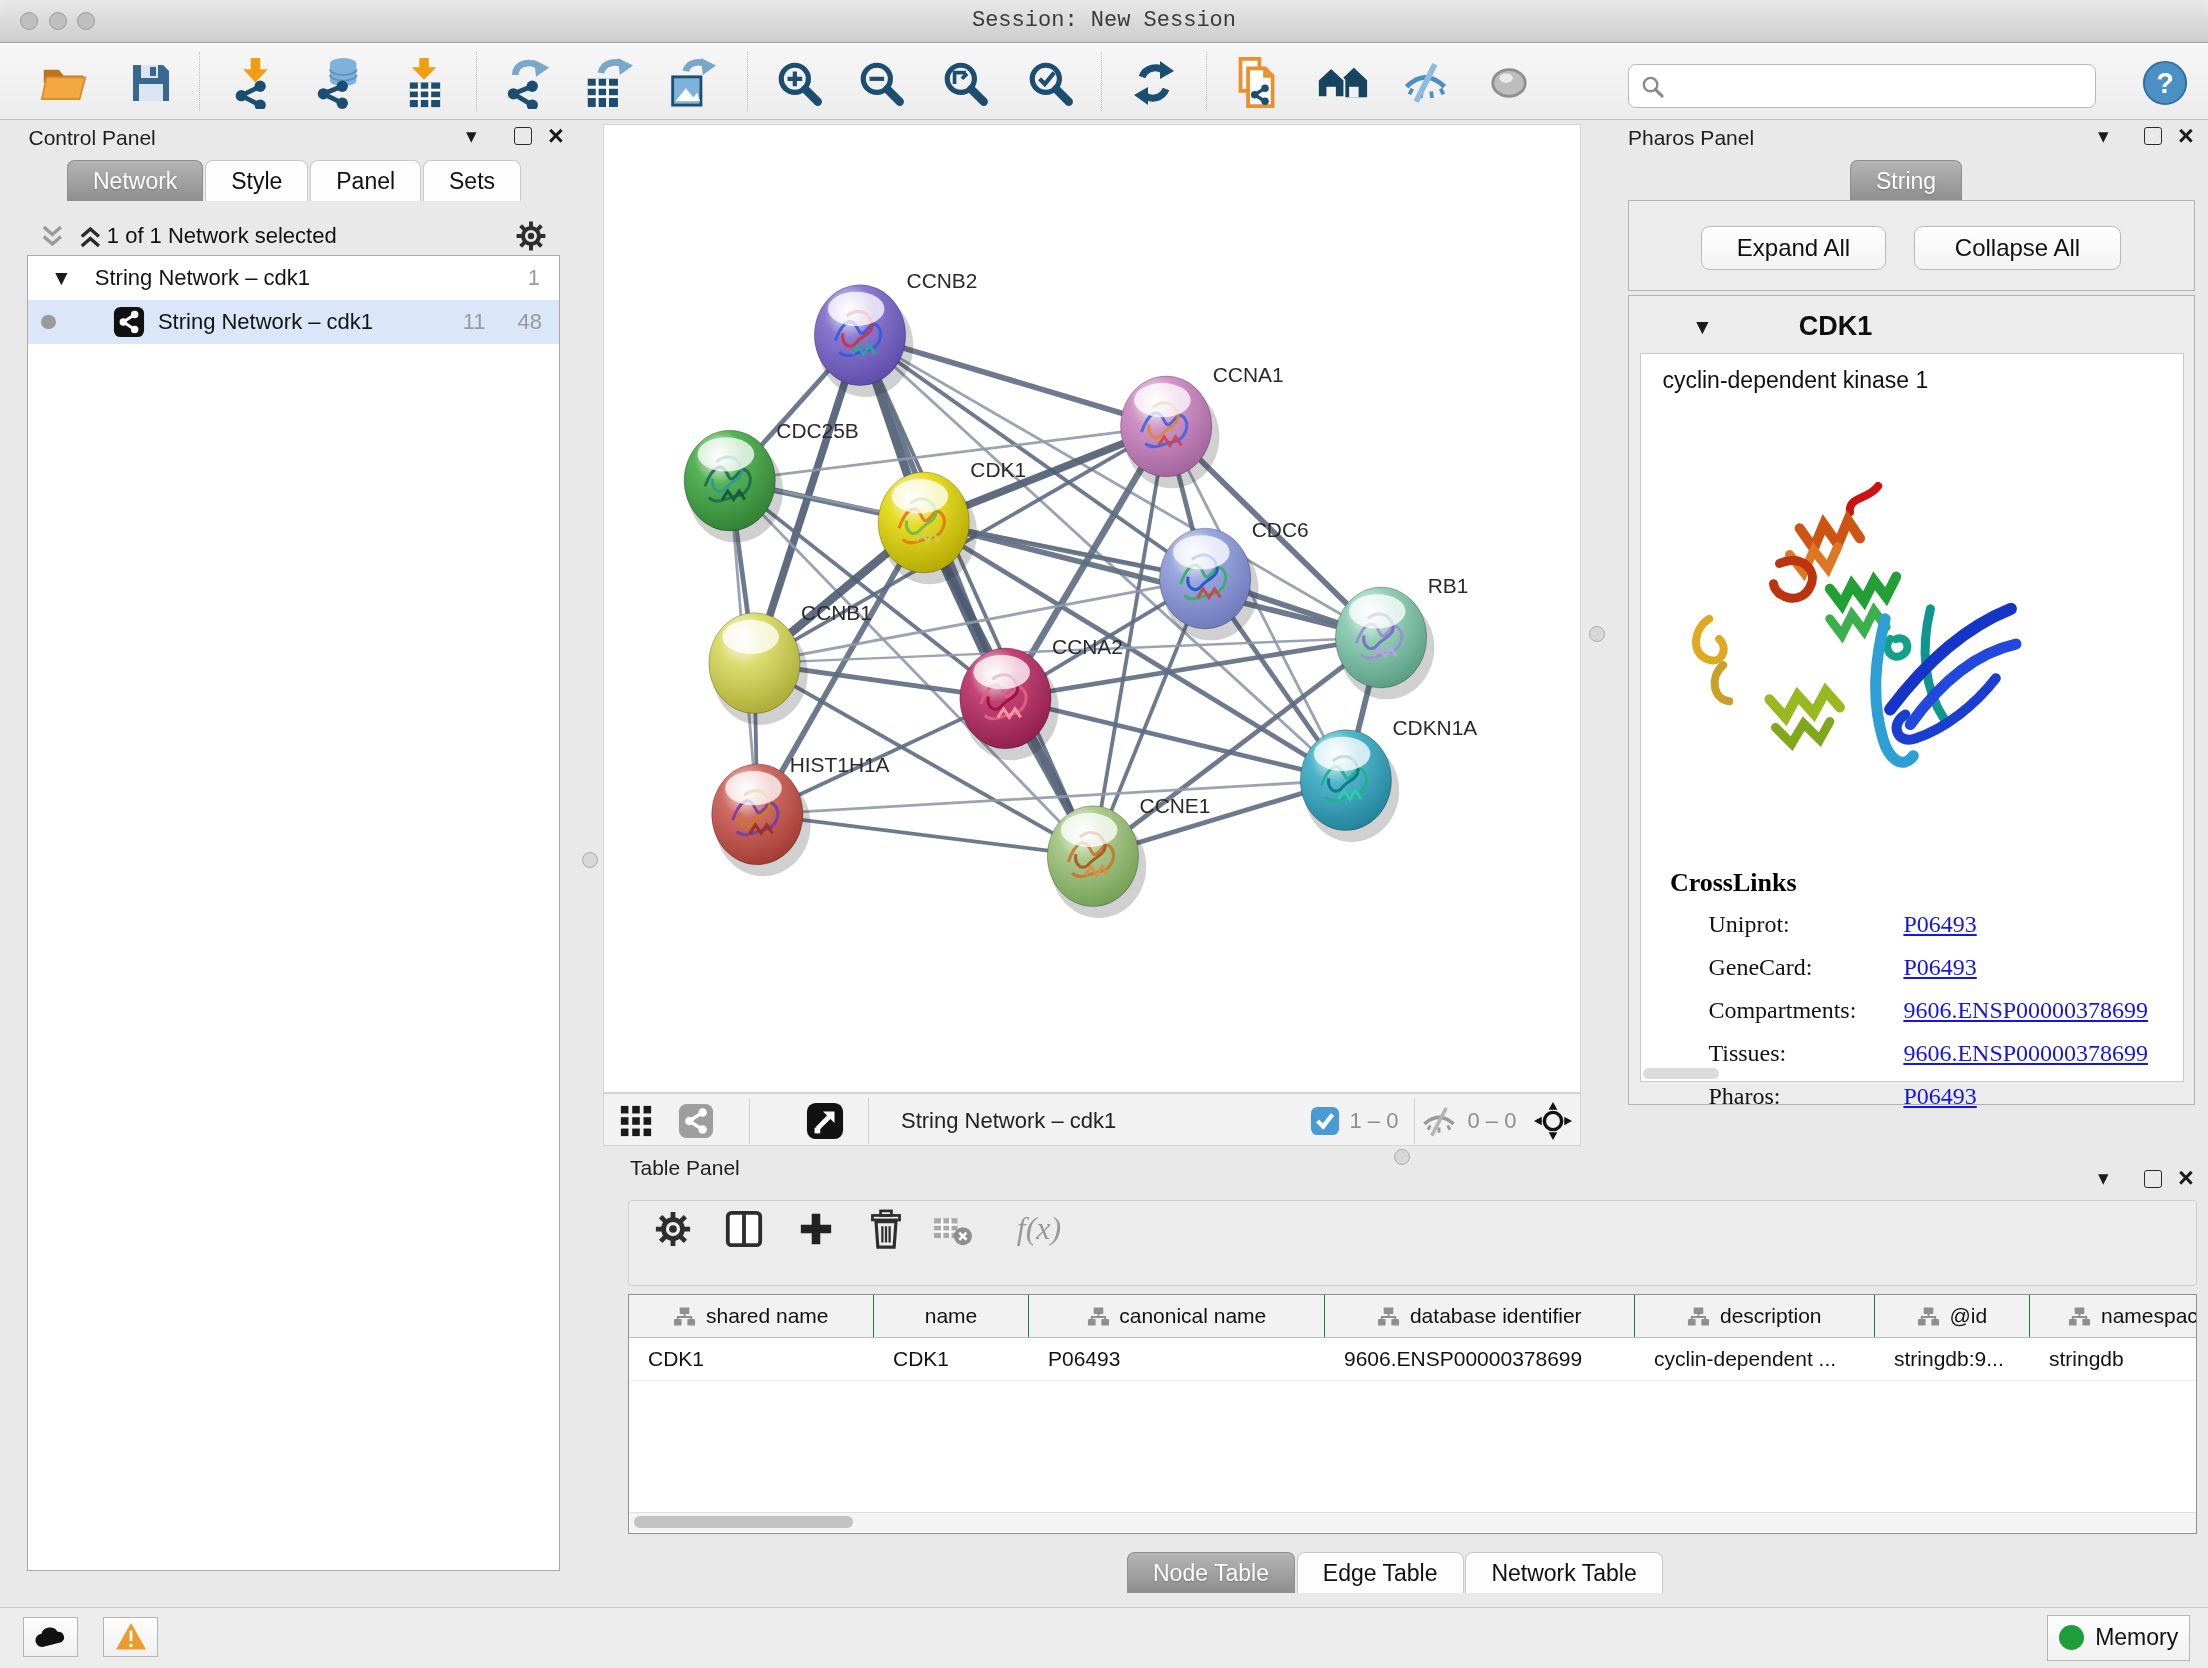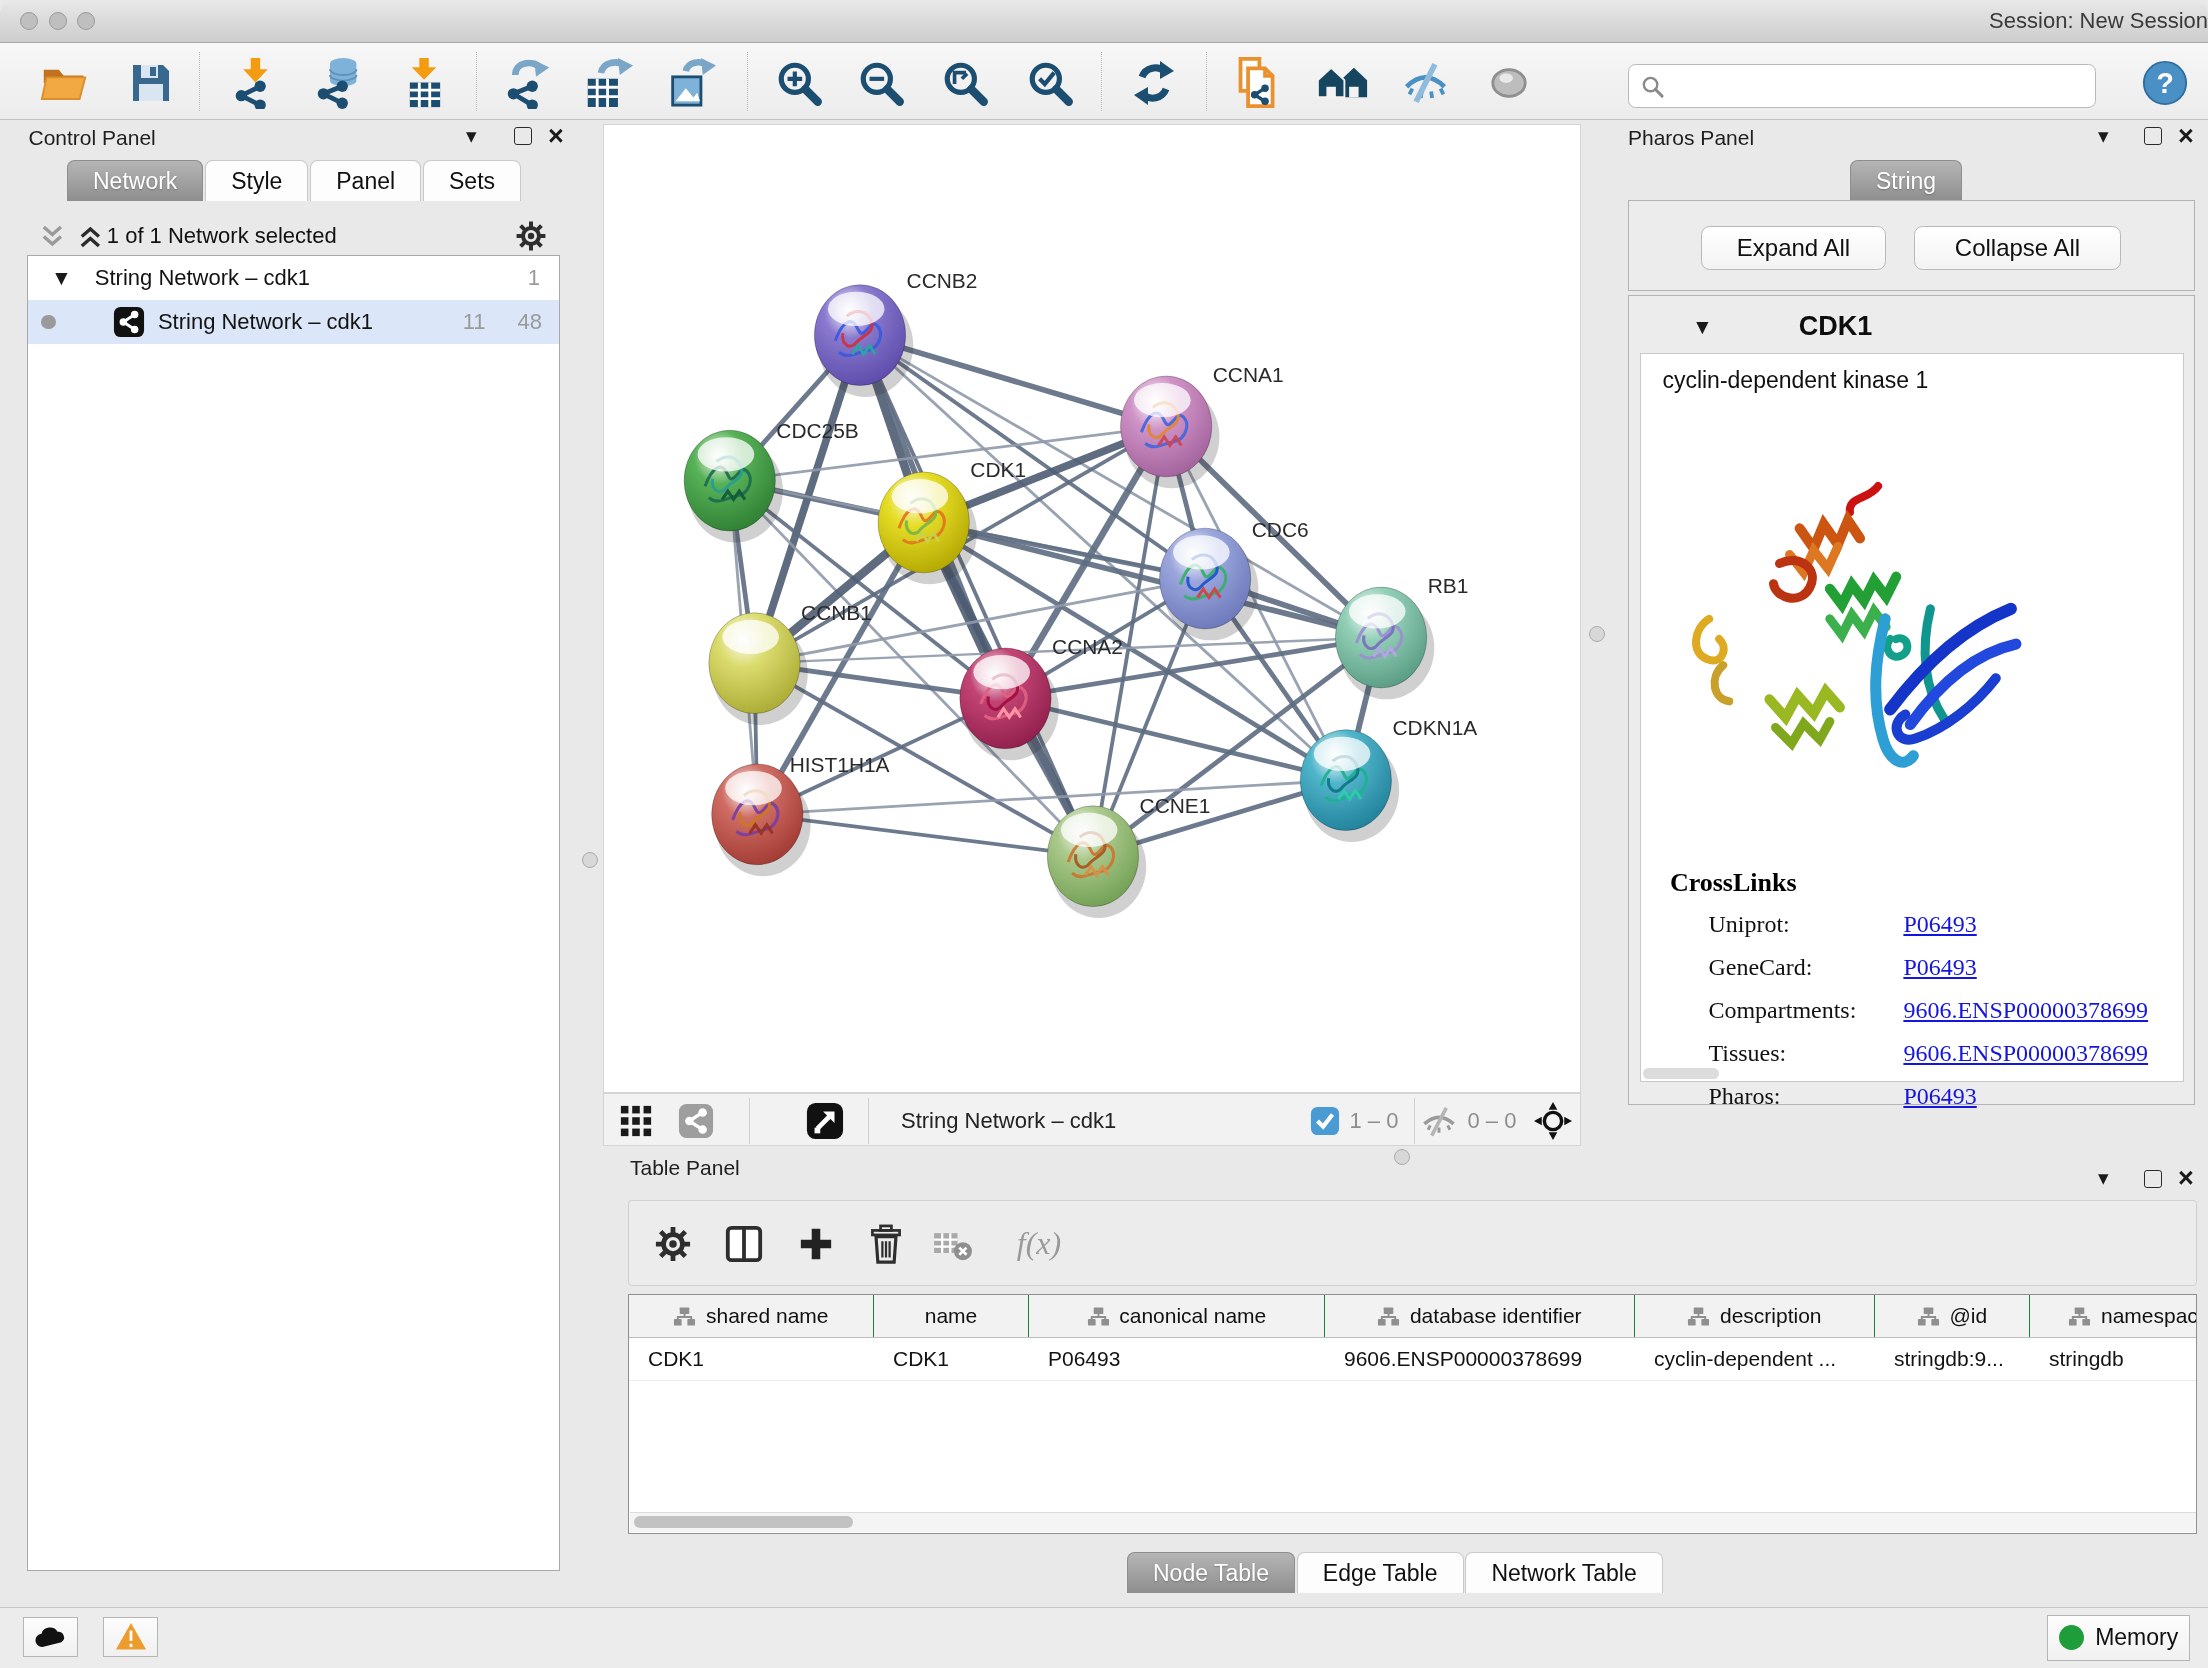--- a/index.html
+++ b/index.html
@@ -2,21 +2,21 @@
 <html style="font-size:15px"><head>
 <meta charset="utf-8">
 <style>
   html,body{margin:0;padding:0;width:2208px;height:1668px;overflow:hidden;
     font-family:"Liberation Sans",sans-serif;background:#e9e9e9;}
   .window{position:absolute;inset:0;background:#e9e9e9;border-radius:13.3px 13.3px 0 0;}
   
   .titlebar{position:absolute;left:0;top:0;right:0;height:42px;
     background:linear-gradient(#e8e8e8,#cdcdcd);border-bottom:1px solid #a6a6a6;border-radius:13.3px 13.3px 0 0;}
   .dot{position:absolute;top:12.4px;width:16px;height:16px;border-radius:50%;background:#bfbfbf;border:1px solid #9a9a9a;}
-  .wtitle{position:absolute;top:7.6px;left:0;right:0;text-align:right;font-size:22px;color:#3a3a3a;}
+  .wtitle{position:absolute;top:7.6px;left:0;right:0;text-align:center;font-size:22px;color:#3a3a3a;font-family:Liberation Mono, monospace;}
   
   .toolbar{position:absolute;top:43px;left:0;right:0;height:76px;
     background:linear-gradient(#f7f7f7,#ececec);border-bottom:1px solid #c2c2c2;}
   .tbtn{position:absolute;top:11.4px;width:57px;height:57px;display:flex;align-items:center;justify-content:center;}
   .tsep{position:absolute;top:8.6px;height:59px;border-left:1.9px dotted #b9b9b9;}
   .search{position:absolute;left:1628px;top:21px;width:468px;height:44px;background:#fff;border:1px solid #b9b9b9;
     border-radius:7.6px;display:flex;align-items:center;padding-left:11.4px;box-sizing:border-box;}
   .search input{border:none;outline:none;font-size:21px;width:399px;background:transparent;}
   
   .phead{position:absolute;font-size:21px;color:#1e1e1e;}
@@ -48,21 +48,21 @@
   .btn{background:linear-gradient(#ffffff,#f3f3f3);border:1px solid #b9b9b9;border-radius:8.6px;
     font-size:24px;color:#101010;display:flex;align-items:center;justify-content:center;}
   .rp-white{position:absolute;background:#fff;border:1px solid #c9c9c9;box-sizing:border-box;}
   .serif{font-family:"Liberation Serif",serif;}
   .xlink{color:#1515e0;text-decoration:underline;cursor:pointer;}
   .xl-row{display:flex;font-size:24px;margin-bottom:16px;}
   .xl-label{width:195px;color:#111;}
   
   .tp-toolbar{position:absolute;left:628px;top:1200px;width:1569px;height:86px;background:#ececec;
     border:1px solid #cfcfcf;border-radius:3.8px;box-sizing:border-box;}
-  .tp-tbtn{position:absolute;top:16px;width:53px;height:53px;display:flex;align-items:center;justify-content:center;}
+  .tp-tbtn{position:absolute;top:1px;width:53px;height:53px;display:flex;align-items:center;justify-content:center;}
   .fx{font-family:"Liberation Serif",serif;font-style:italic;font-size:32px;color:#9a9a9a;}
   .tbl{position:absolute;left:628px;top:1294px;width:1569px;height:240px;background:#fff;
     border:1px solid #8f8f8f;box-sizing:border-box;overflow:hidden;}
   .tbl-head{display:flex;height:42px;background:#f2f2f2;border-bottom:1px solid #bdbdbd;}
   .th{display:flex;align-items:center;justify-content:center;gap:9.5px;font-size:21px;color:#111;
     border-right:1px solid #15803d;box-sizing:border-box;flex:none;}
   .tbl-row{display:flex;height:42px;border-bottom:1px solid #ececec;}
   .td{display:flex;align-items:center;padding-left:19px;font-size:21px;color:#131313;box-sizing:border-box;flex:none;
       white-space:nowrap;overflow:hidden;}
   .hscroll{position:absolute;left:630px;top:1512px;width:1566px;height:19px;background:#f4f4f4;border-top:1px solid #ddd;}

